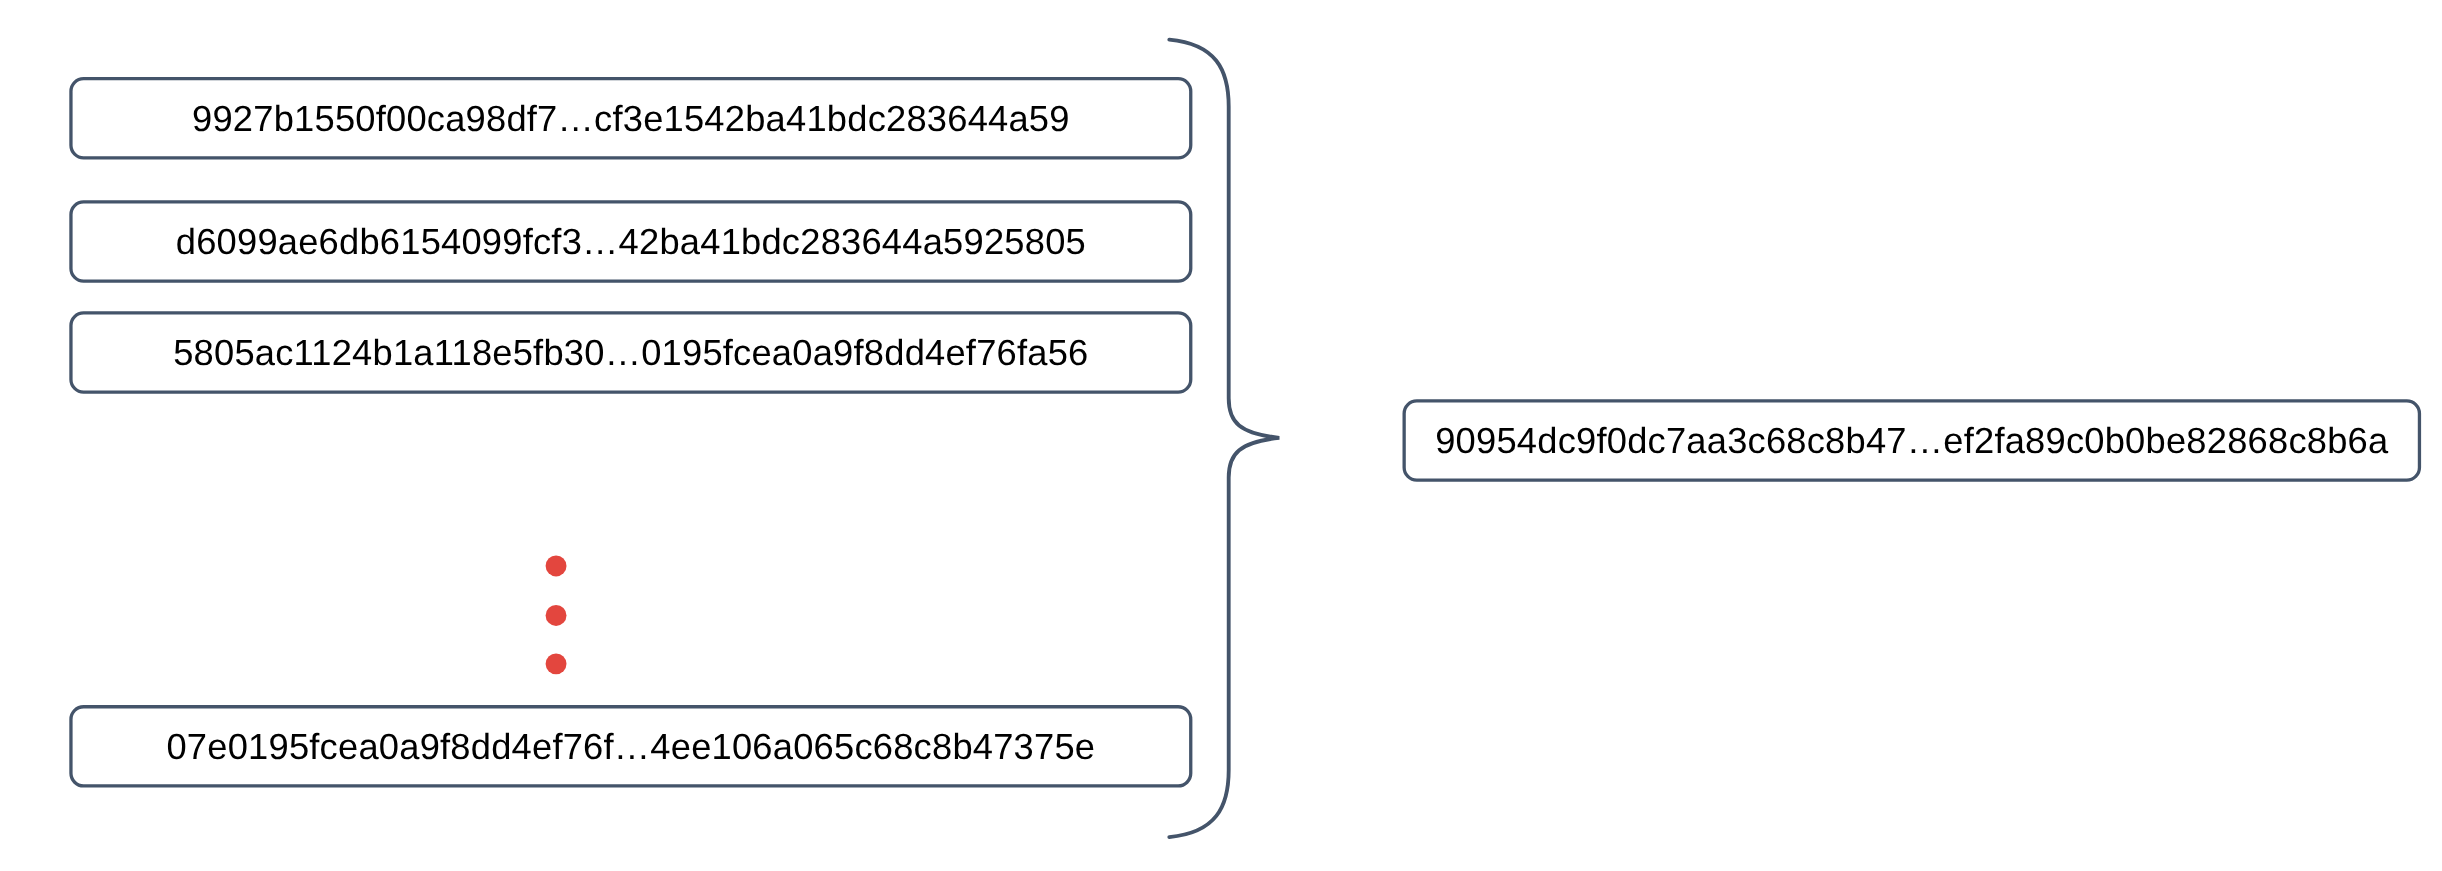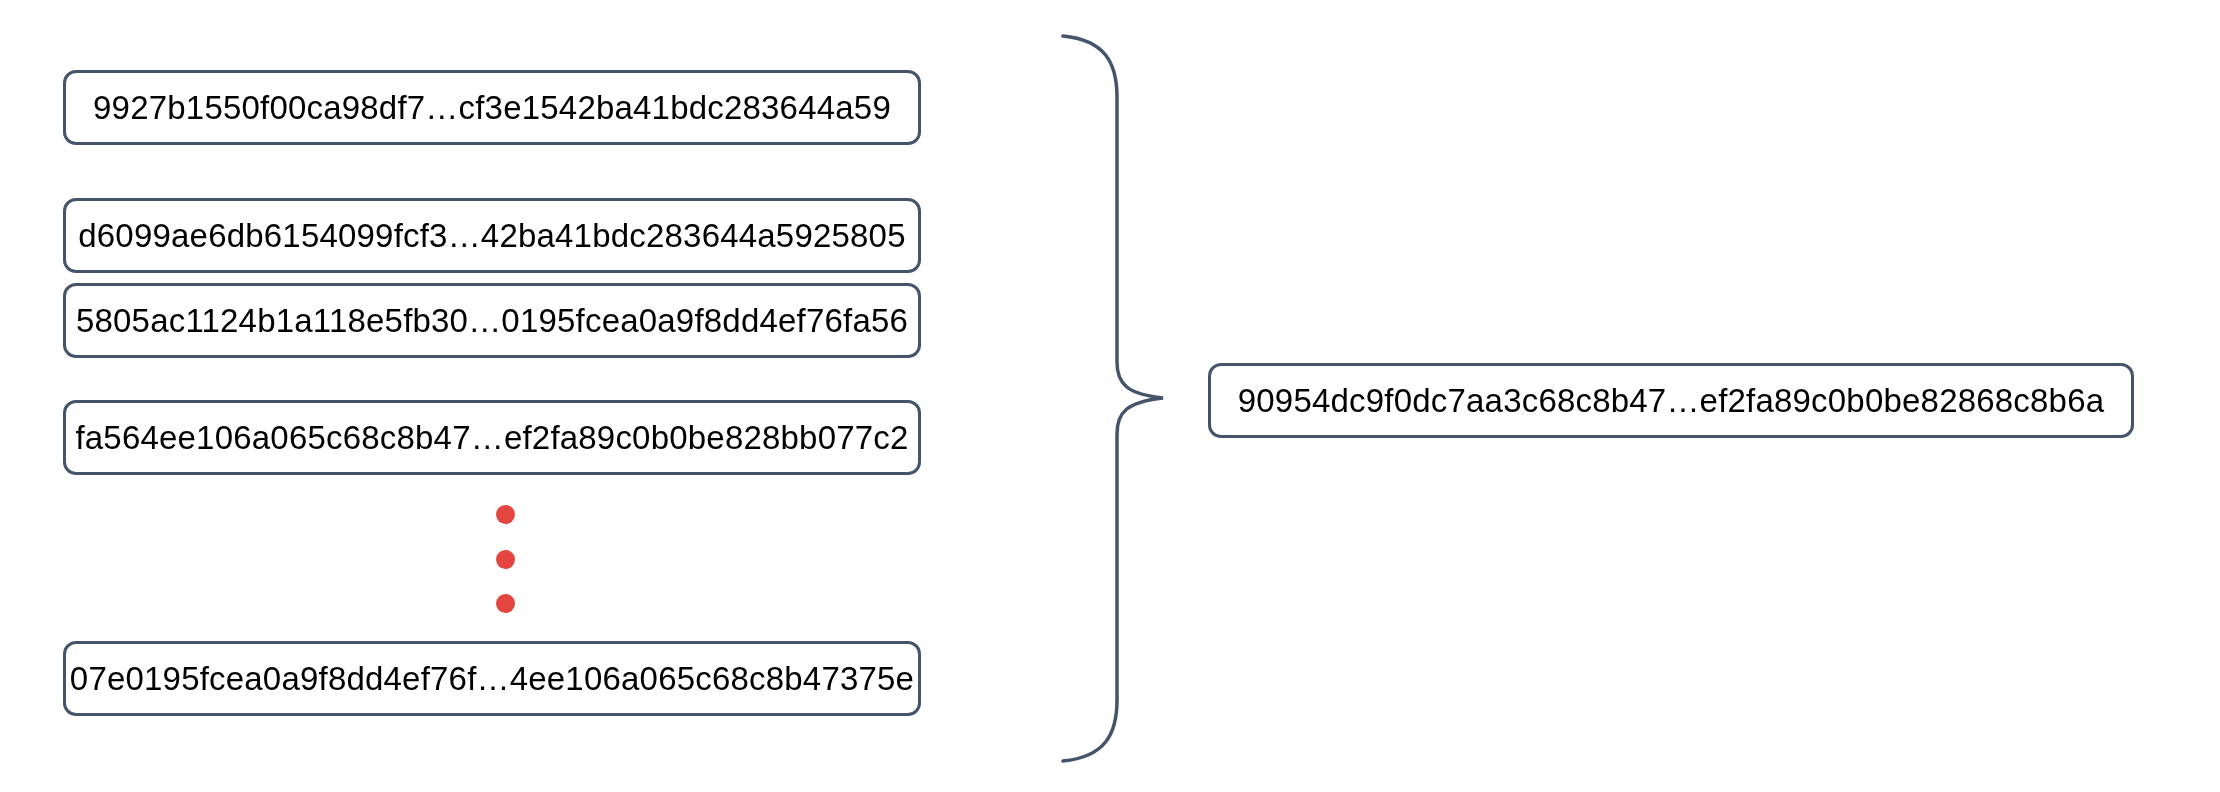--- a/index.html
+++ b/index.html
@@ -12,40 +12,40 @@
     width: 2220px;
     height: 792px;
     background: #ffffff;
     font-family: "Liberation Sans", sans-serif;
     overflow: hidden;
   }
   .hash-box {
     position: absolute;
     box-sizing: border-box;
     left: 63px;
-    width: 858px;
+    width: 1021px;
     height: 75px;
     background: #ffffff;
     border: 3px solid #44546A;
     border-radius: 13px;
     display: flex;
     align-items: center;
     justify-content: center;
     font-size: 33px;
     color: #000000;
     white-space: nowrap;
     letter-spacing: 0.2px;
   }
   .b0 { top: 70px; }
-  .b1 { top: 198px; text-align: right; }
+  .b1 { top: 182px; text-align: right; }
   .b2 { top: 283px; }
   .b3 { top: 400px; }
   .b4 { top: 641px; text-align: center; }
   .result-box {
-    left: 1208px;
+    left: 1275px;
     top: 363px;
     width: 926px;
   }
   .dot {
     position: absolute;
     left: 496px;
     width: 19px;
     height: 19px;
     border-radius: 50%;
     background: #E3463E;
@@ -69,23 +69,20 @@
   </div>
 
   <div class="hash-box b1">
     <span>d6099ae6db6154099fcf3…42ba41bdc283644a5925805</span>
   </div>
 
   <div class="hash-box b2">
     <span>5805ac1124b1a118e5fb30…0195fcea0a9f8dd4ef76fa56</span>
   </div>
 
-  <div class="hash-box b3">
-    <span>fa564ee106a065c68c8b47…ef2fa89c0b0be828bb077c2</span>
-  </div>
 
   <span class="dot d0"></span>
   <span class="dot d1"></span>
   <span class="dot d2"></span>
 
   <div class="hash-box b4">
     <span>07e0195fcea0a9f8dd4ef76f…4ee106a065c68c8b47375e</span>
   </div>
 
   <svg class="brace" width="122" height="736" viewBox="0 0 122 736" fill="none" xmlns="http://www.w3.org/2000/svg">

